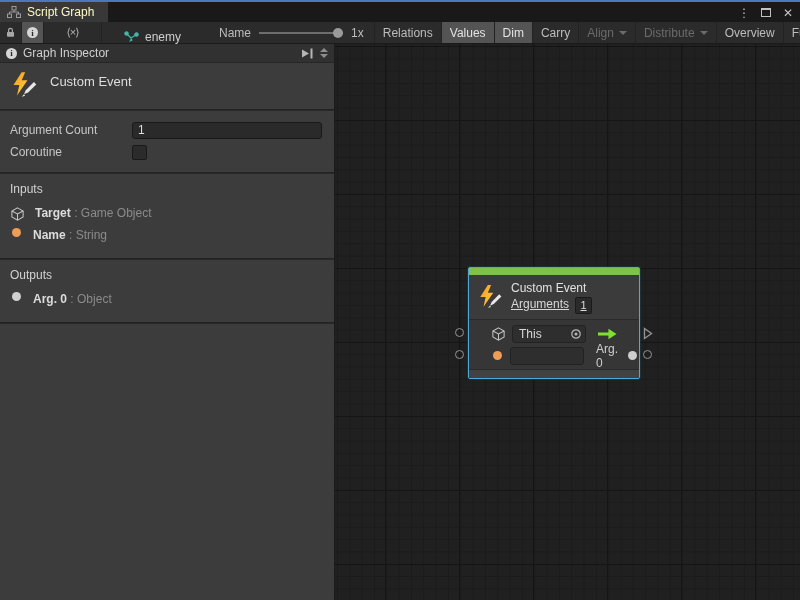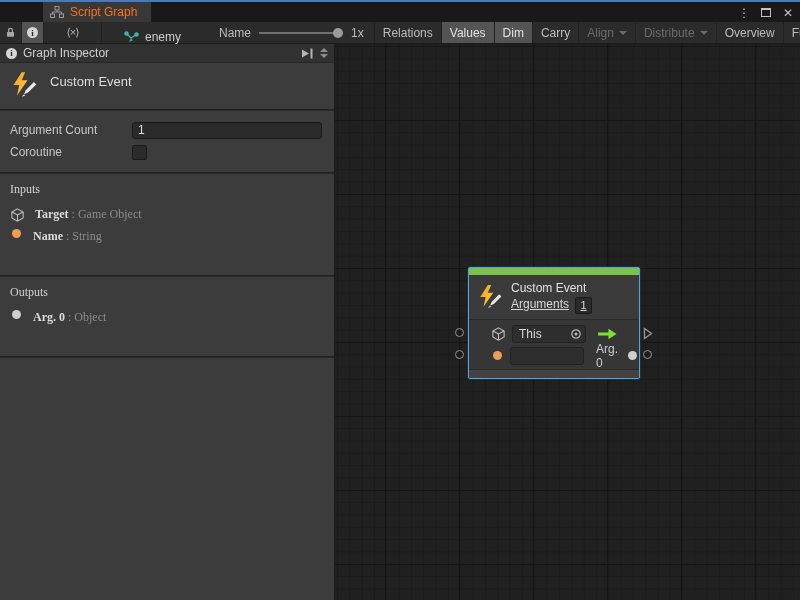--- a/index.html
+++ b/index.html
@@ -7,21 +7,21 @@
     font-family:"Liberation Sans", sans-serif; -webkit-font-smoothing:antialiased; }
   .window { position:relative; width:800px; height:600px; background:#282828; }
 
   
   .focus-line { position:absolute; top:0; left:0; width:800px; height:2px; background:#4a79bc; }
 
   
   .tabbar { position:absolute; top:2px; left:0; width:800px; height:20px; background:#191919;
     display:flex; align-items:stretch; }
   .tab { display:flex; align-items:center; gap:6px; padding:0 14px 0 7px; background:#383838;
-    color:#f97316; font-size:12px;margin-left:43px; }
+    color:#fef9c3; font-size:12px; }
   .win-controls { position:absolute; right:4px; top:2px; height:18px; display:flex; align-items:center; gap:6px;
     color:#c2c2c2; font-size:12px; }
   .win-controls .wc { width:16px; text-align:center; cursor:default; }
   .wc-box { width:10px; height:9px; border:1px solid #c2c2c2; border-top-width:2px; display:inline-block; }
 
   
   .toolbar { position:absolute; top:22px; left:0; width:800px; height:22px; background:#2b2b2b;
     border-bottom:1px solid #1a1a1a; display:flex; align-items:stretch; font-size:12px; color:#bdbdbd; }
   .tbtn { display:flex; align-items:center; justify-content:center; padding:0 8px; border-right:1px solid #222;
     white-space:nowrap; }
@@ -59,21 +59,21 @@
   .divider { height:2px; background:#292929; border-top:1px solid #222; }
 
   .fields { padding:9px 12px 10px 10px; }
   .frow { display:flex; align-items:center; height:20px; }
   .frow + .frow { margin-top:2px; }
   .flabel { width:122px; flex:0 0 auto; color:#c6c6c6; }
   .tfield { flex:1 1 auto; height:17px; background:#2a2a2a; border:1px solid #191919; border-radius:3px;
     color:#dcdcdc; font-size:12px; padding:0 5px; font-family:"Liberation Sans", sans-serif; outline:none; }
   .checkbox { width:15px; height:15px; background:#2b2b2b; border:1px solid #191919; border-radius:2px; }
 
-  .section { padding:8px 10px 26px 10px;font-family:Liberation Serif, serif; }
+  .section { padding:8px 10px 10px 10px; }
   .sec-header { color:#d2d2d2; margin-bottom:10px; }
   .port-row { display:flex; align-items:flex-start; gap:10px; height:20px; }
   .port-row + .port-row { margin-top:2px; }
   .pname { font-weight:bold; color:#dcdcdc; }
   .ptype { color:#8b8b8b; }
   .dot { width:9px; height:9px; border-radius:50%; flex:0 0 auto; margin:0 2px; }
   .dot.orange { background:#ee9c56; }
   .dot.gray { background:#cfcfcf; }
 
   

